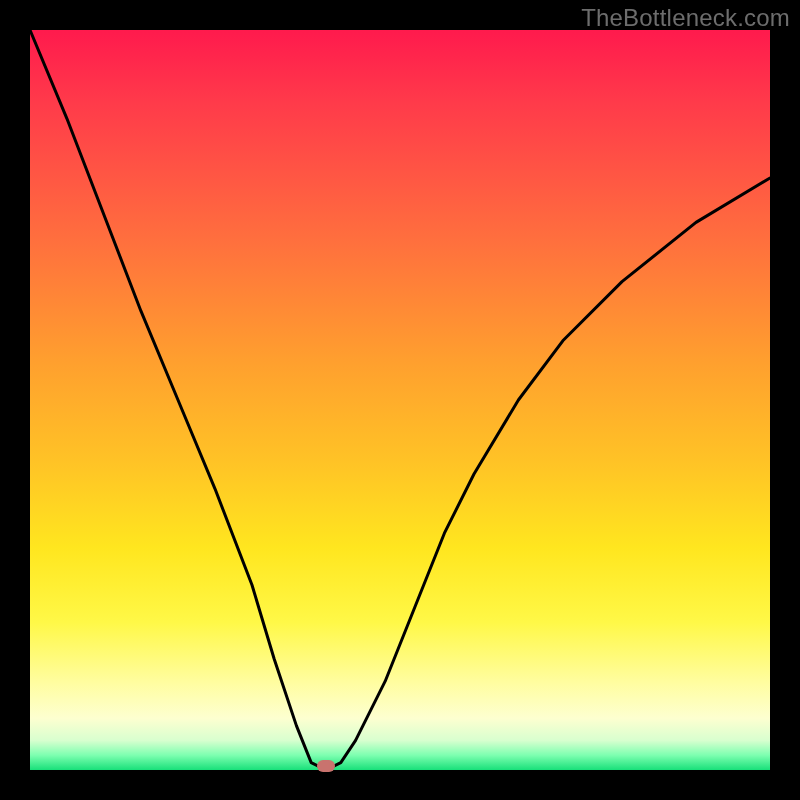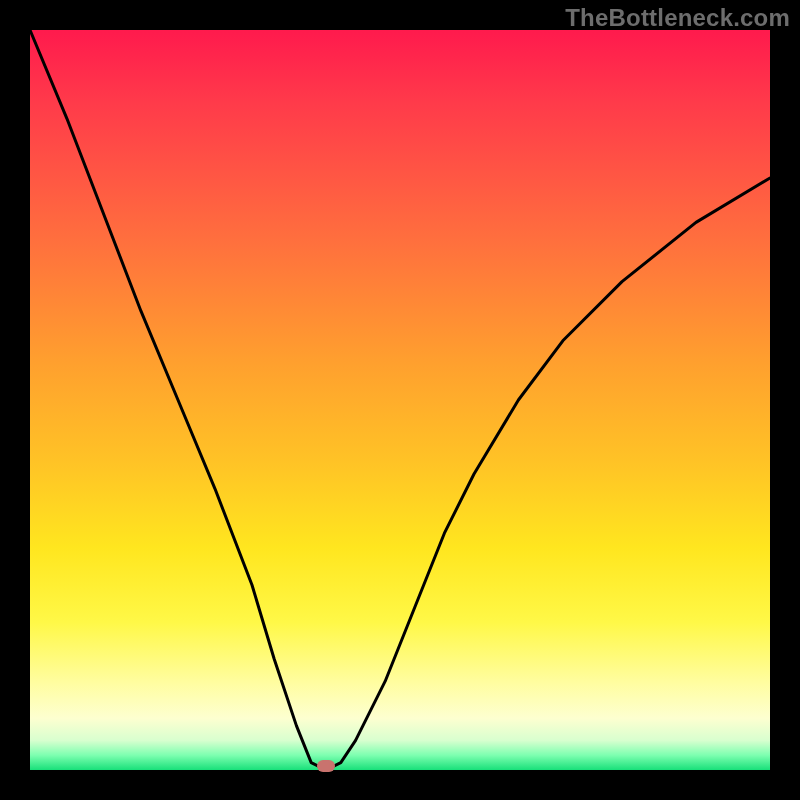--- a/index.html
+++ b/index.html
@@ -39,21 +39,21 @@
       #7dffb0 98%,
       #18e07a 100%
     );
   }
   .watermark {
     position: absolute;
     top: 4px;
     right: 10px;
     color: #6d6d6d;
     font-size: 24px;
-    font-weight: 700;
+    font-weight: 400;
     letter-spacing: 0.2px;
     user-select: none;
   }
   svg.curve {
     position: absolute;
     left: 0;
     top: 0;
     width: 740px;
     height: 740px;
     overflow: visible;

